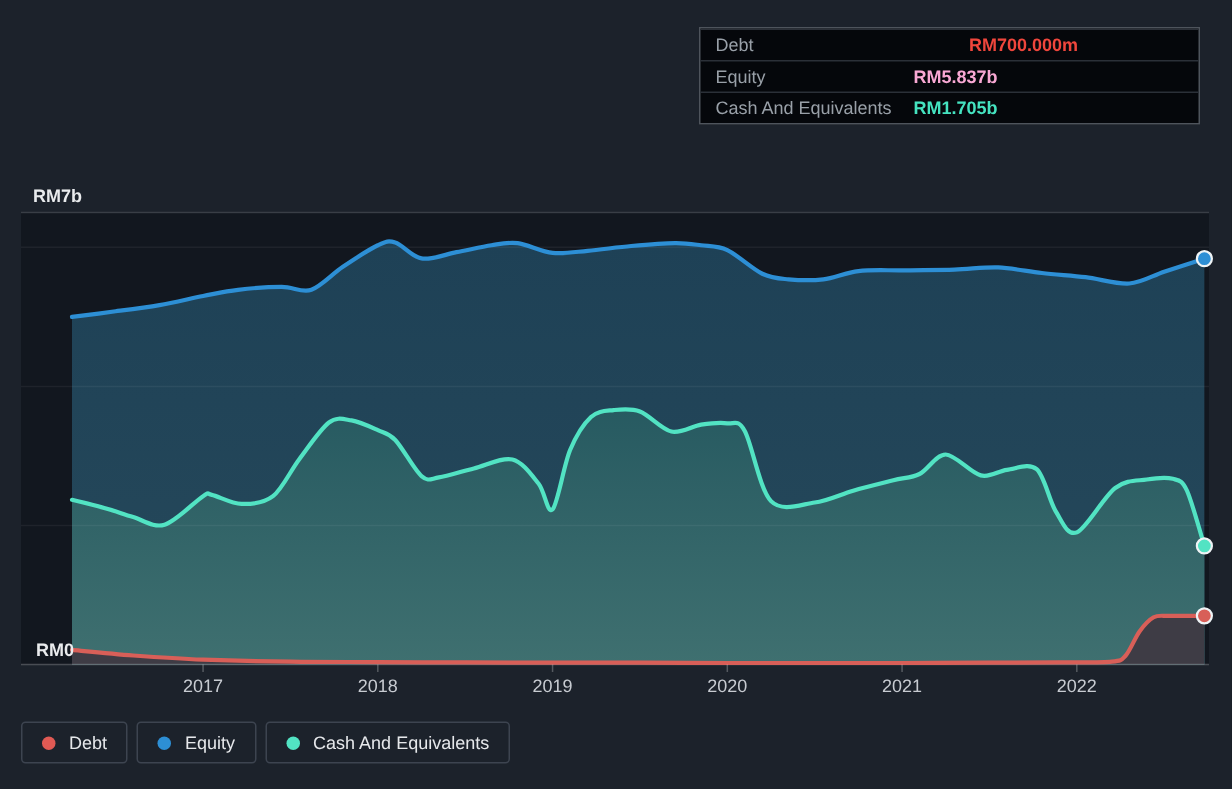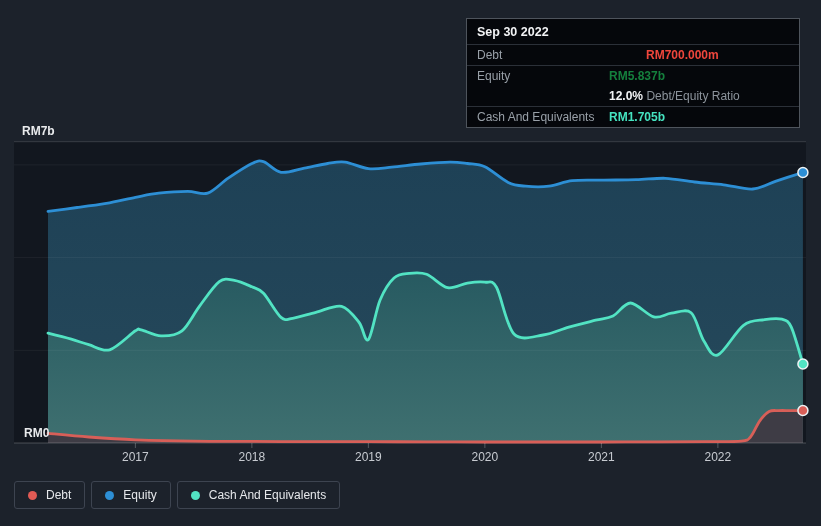--- a/index.html
+++ b/index.html
@@ -78,32 +78,27 @@
       <text x="484.875" y="461" text-anchor="middle" fill="#c7cbd1" font-size="12">2020</text>
       <line x1="601.375" x2="601.375" y1="443" y2="448" stroke="rgba(255,255,255,0.25)"></line>
       <text x="601.375" y="461" text-anchor="middle" fill="#c7cbd1" font-size="12">2021</text>
       <line x1="717.875" x2="717.875" y1="443" y2="448" stroke="rgba(255,255,255,0.25)"></line>
       <text x="717.875" y="461" text-anchor="middle" fill="#c7cbd1" font-size="12">2022</text>
       <text x="22" y="134.72499999999997" fill="#e9ebed" font-size="12" font-weight="bold">RM7b</text>
       <text x="24" y="437" fill="#e9ebed" font-size="12" font-weight="bold">RM0</text>
     </svg>
 
   <div class="tooltip">
-    <div class="tt-header">Sep 30 2022</div>
     <div class="tt-row bt">
       <span class="tt-label">Debt</span>
       <span class="tt-value" style="color: rgb(239, 70, 60); padding-left: 37px;">RM700.000m</span>
     </div>
     <div class="tt-row bt">
       <span class="tt-label">Equity</span>
-      <span class="tt-value" style="color: #15803d;">RM5.837b</span>
-    </div>
-    <div class="tt-row">
-      <span class="tt-label"></span>
-      <span class="tt-value"><span class="tt-ratio-pct">12.0%</span>&nbsp;<span class="gray">Debt/Equity Ratio</span></span>
+      <span class="tt-value" style="color: #f9a8d4;">RM5.837b</span>
     </div>
     <div class="tt-row bt">
       <span class="tt-label">Cash And Equivalents</span>
       <span class="tt-value" style="color: rgb(69, 227, 192); text-align: right;">RM1.705b</span>
     </div>
   </div>
 
   <div class="legend">
     <div class="legend-item">
       <span class="dot" style="background: rgb(224, 90, 84);"></span>

